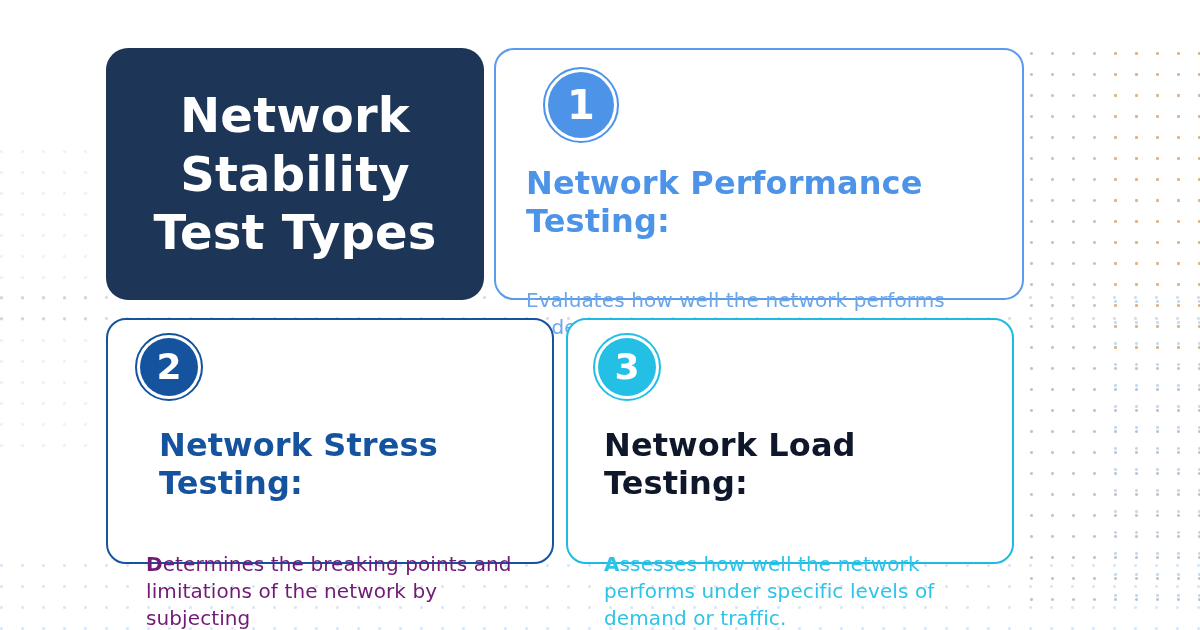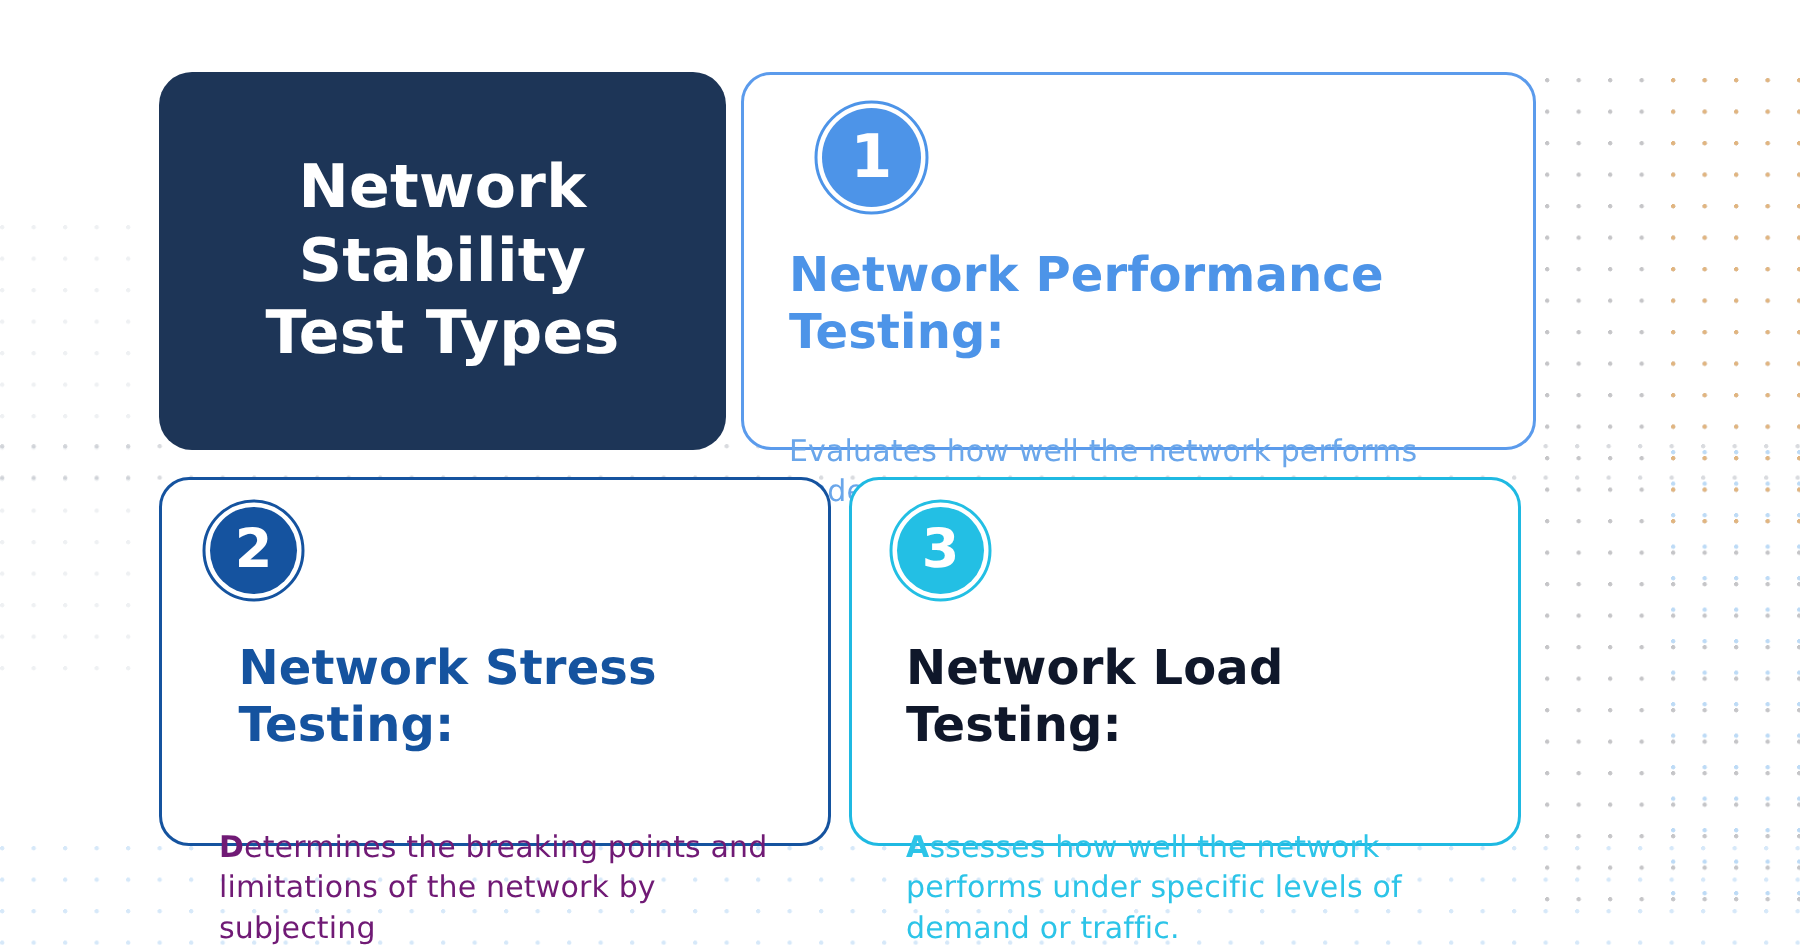--- a/index.html
+++ b/index.html
@@ -88,21 +88,21 @@
     background: #1d3557;
     border-radius: 22px;
     display: flex;
     align-items: center;
     justify-content: center;
     box-sizing: border-box;
     padding: 0 26px;
   }
   .title-text {
     color: #ffffff;
-    font-size: 40px;
+    font-size: 48px;
     font-weight: bold;
     line-height: 1.22;
     letter-spacing: 0.2px;
     text-align: center;
     white-space: pre-line;
   }
 
   
   .card {
     position: absolute;

